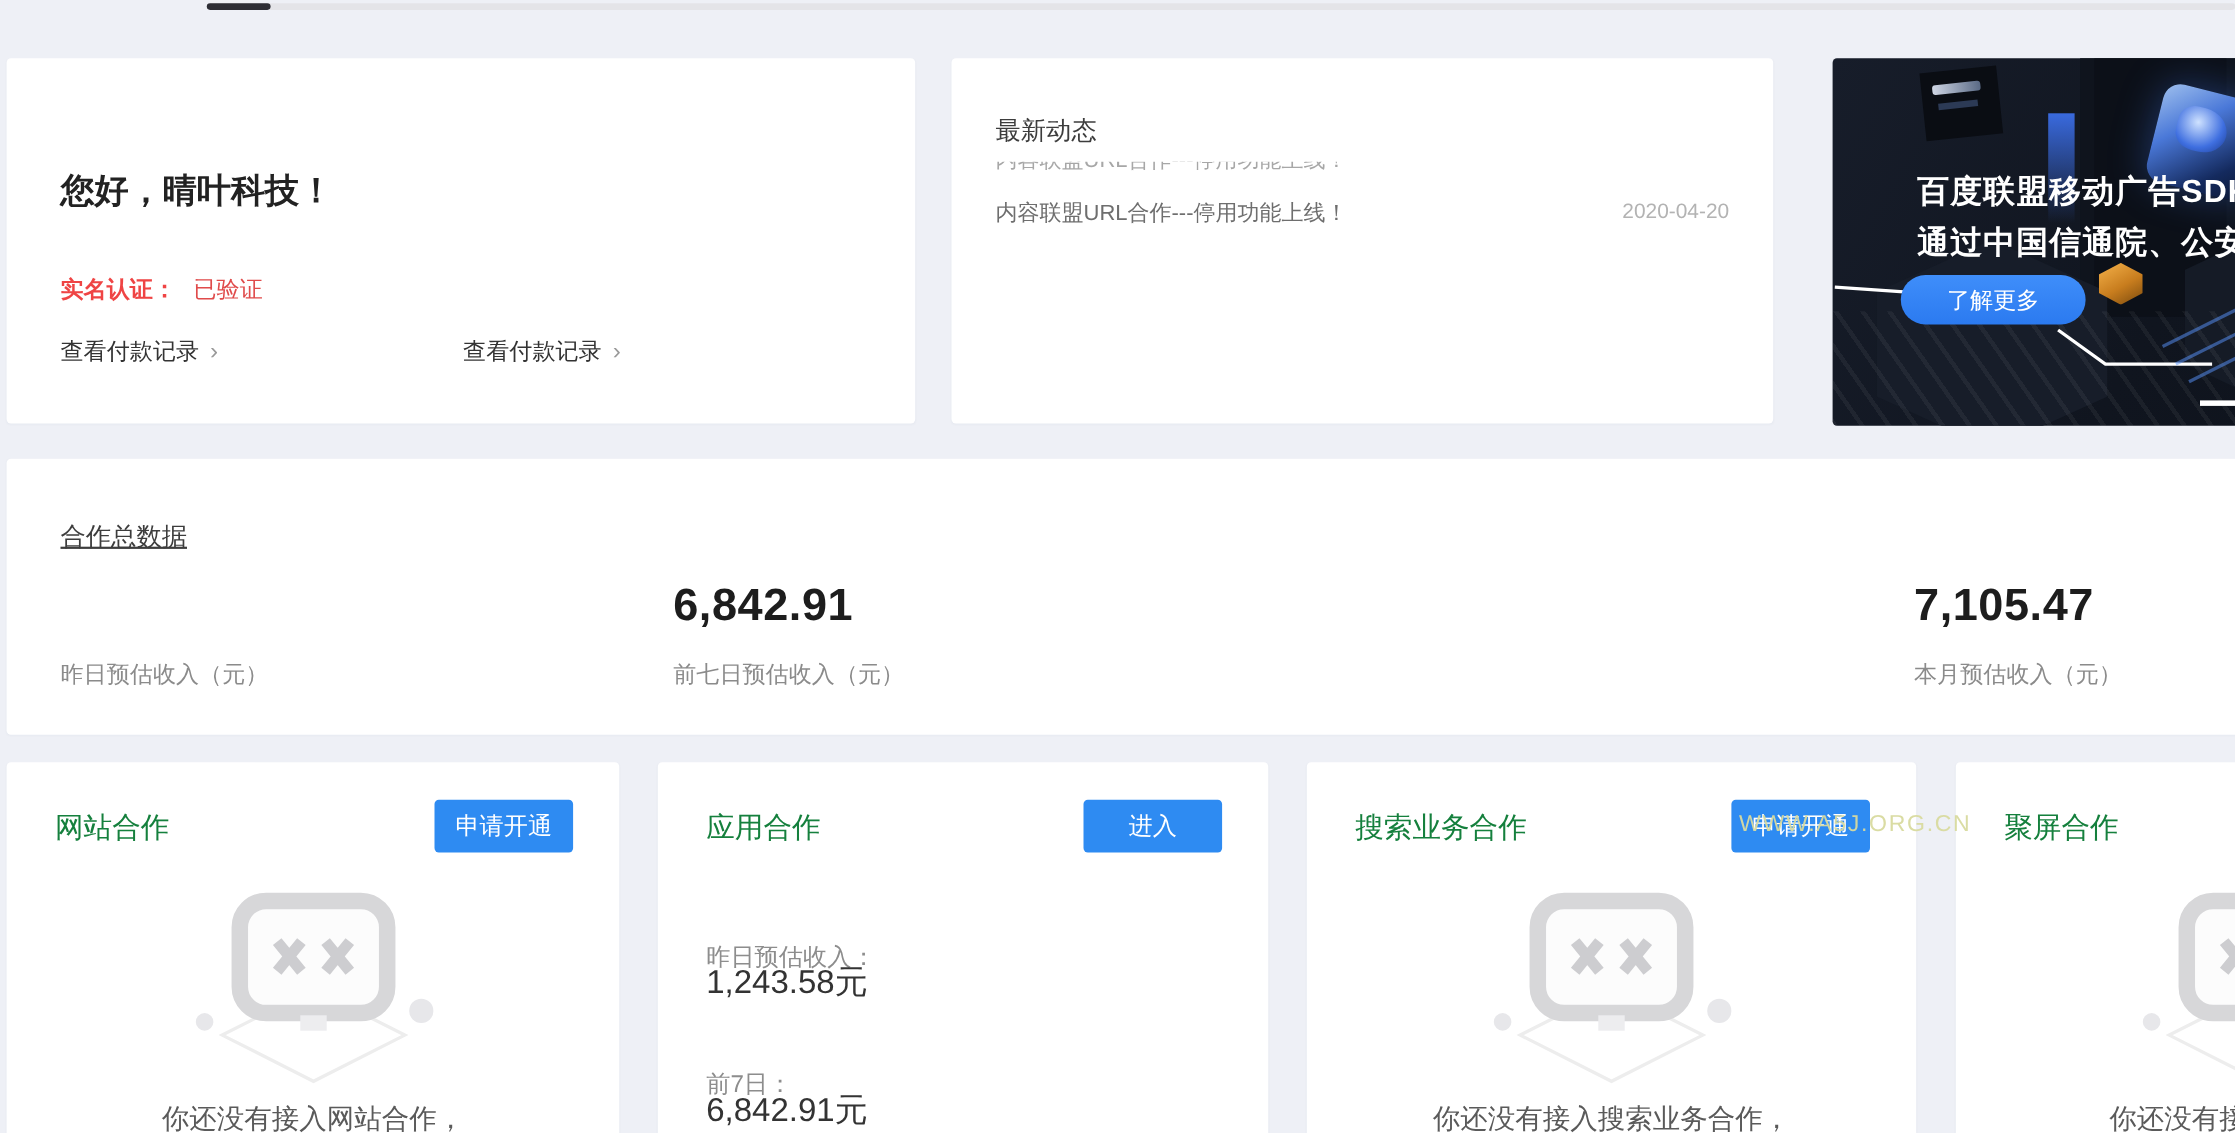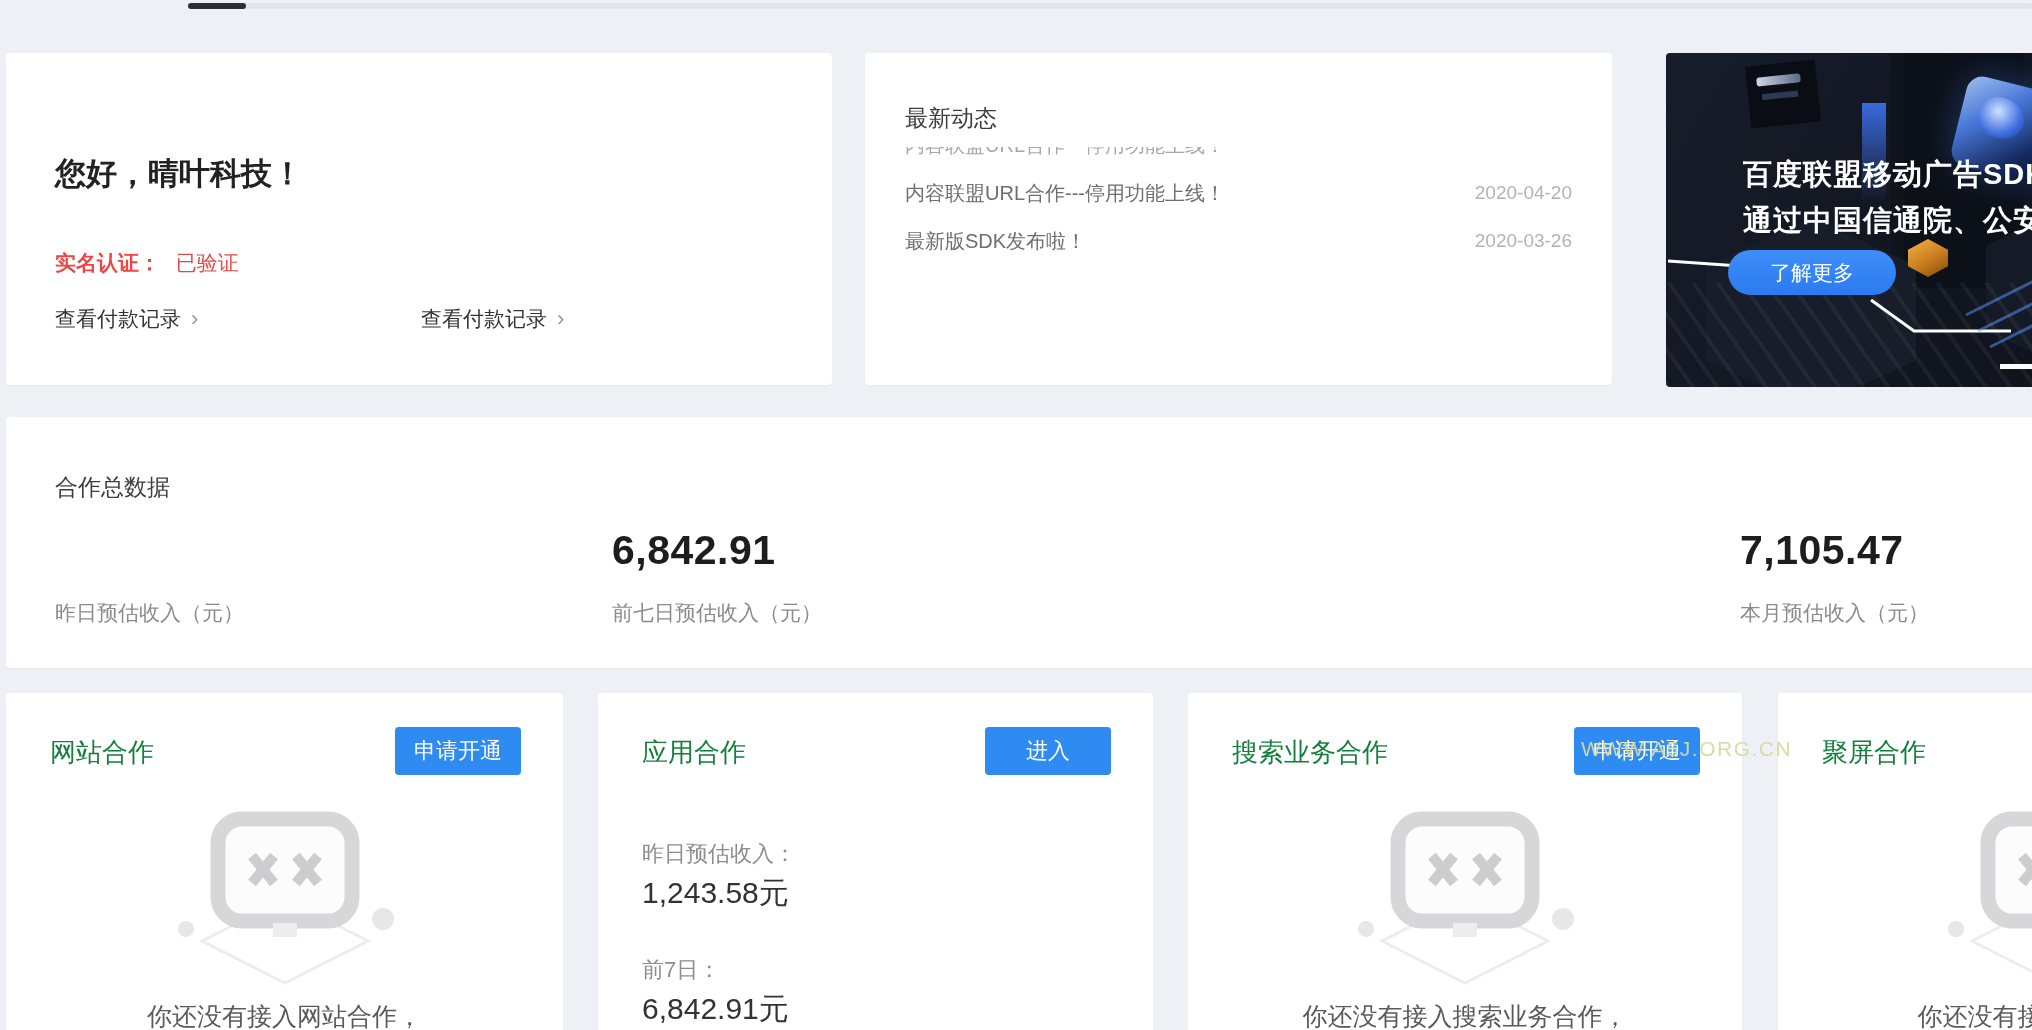--- a/index.html
+++ b/index.html
@@ -55,39 +55,39 @@
   .bn-slats{position:absolute;left:0;top:230px;width:420px;height:104px;
             background:repeating-linear-gradient(55deg,rgba(255,255,255,0.05) 0 4px,transparent 4px 20px);}
   .bn-lines{position:absolute;left:0;top:0;}
   .bn-line1{position:absolute;left:77px;top:102px;font-size:29px;font-weight:bold;color:#fff;letter-spacing:1px;white-space:nowrap;}
   .bn-line2{position:absolute;left:77px;top:148px;font-size:29px;font-weight:bold;color:#fff;letter-spacing:1px;white-space:nowrap;}
   .bn-cta{position:absolute;left:62px;top:197px;width:168px;height:45px;border-radius:23px;border:none;cursor:pointer;
           background:linear-gradient(180deg,#3f8efa,#2b7af0);color:#fff;font-size:21px;display:flex;align-items:center;justify-content:center;}
 
   
   #stats{left:6px;top:417px;width:2054px;height:251px;}
-  .stats-title{position:absolute;left:49px;top:55px;font-size:23px;color:#3d3d3d;}
+  .stats-title{position:absolute;left:49px;top:55px;font-size:23px;color:#3d3d3d;text-decoration:underline;}
   .stat-col{position:absolute;top:0;width:520px;height:251px;}
   #stat-0{left:49px;} #stat-1{left:606px;} #stat-2{left:1164px;} #stat-3{left:1734px;}
   .stat-value{position:absolute;left:0;top:110px;font-size:41px;font-weight:bold;color:#1d1d1d;letter-spacing:0.5px;}
   .stat-label{position:absolute;left:0;top:182px;font-size:21px;color:#8b8b8b;}
   .help-icon{display:inline-block;width:25px;height:25px;line-height:25px;border:2px solid #5f5f5f;border-radius:50%;
              font-size:16px;color:#4f4f4f;text-align:center;vertical-align:8px;margin-left:16px;cursor:pointer;font-weight:normal;}
 
   
   .coop-title{position:absolute;left:44px;top:42px;font-size:26px;color:#15803d;}
   .coop-btn{position:absolute;right:42px;top:34px;width:126px;height:48px;background:#2E8BF2;color:#fff;font-size:22px;
             border:none;border-radius:4px;display:flex;align-items:center;justify-content:center;cursor:pointer;}
   #coop-website{left:6px;top:693px;width:557px;height:390px;}
   #coop-app{left:598px;top:693px;width:555px;height:390px;}
   #coop-search{left:1188px;top:693px;width:554px;height:390px;}
   #coop-screen{left:1778px;top:693px;width:554px;height:390px;}
   .illus{position:absolute;left:50%;transform:translateX(-50%);top:118px;}
   .empty-text{position:absolute;left:0;right:0;top:307px;text-align:center;font-size:25px;color:#5a5a5a;}
-  .app-label{position:absolute;left:44px;font-size:22px;color:#8d8d8d;}
+  .app-label{position:absolute;left:44px;font-size:22px;color:#8d8d8d;margin-top:16px;}
   .app-value{position:absolute;left:44px;font-size:30px;color:#333;}
   #app-label-1{top:146px;} #app-value-1{top:180px;text-align:center;} #app-label-2{top:262px;} #app-value-2{top:296px;}
 
   
   #watermark{position:absolute;left:1581px;top:737px;font-size:21px;letter-spacing:1.5px;color:rgba(216,218,158,0.95);z-index:60;white-space:nowrap;}
 </style>
 </head>
 <body>
 
 <div id="app">
@@ -110,24 +110,20 @@
   </section>
 
   <section class="card" id="news">
     <div class="news-title">最新动态</div>
     <div class="news-clip">
       <span>内容联盟URL合作---停用功能上线！</span>
     </div>
     <div class="news-row" id="news-row-0">
       <span class="n-title">内容联盟URL合作---停用功能上线！</span>
       <span class="n-date">2020-04-20</span>
-    </div>
-    <div class="news-row" id="news-row-1">
-      <span class="n-title">最新版SDK发布啦！</span>
-      <span class="n-date">2020-03-26</span>
     </div>
   </section>
 
   <section id="banner">
     <div class="bn-cube bn-cube2"></div>
     <div class="bn-cube bn-cube3"></div>
     <div class="bn-cube bn-cube1"></div>
     <div class="bn-cube bn-cube4"></div>
     <div class="bn-device">
       <div class="bn-slot1"></div>

